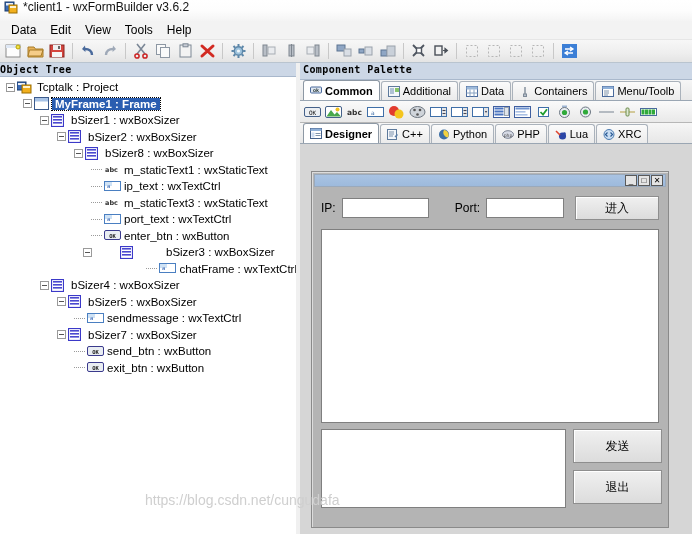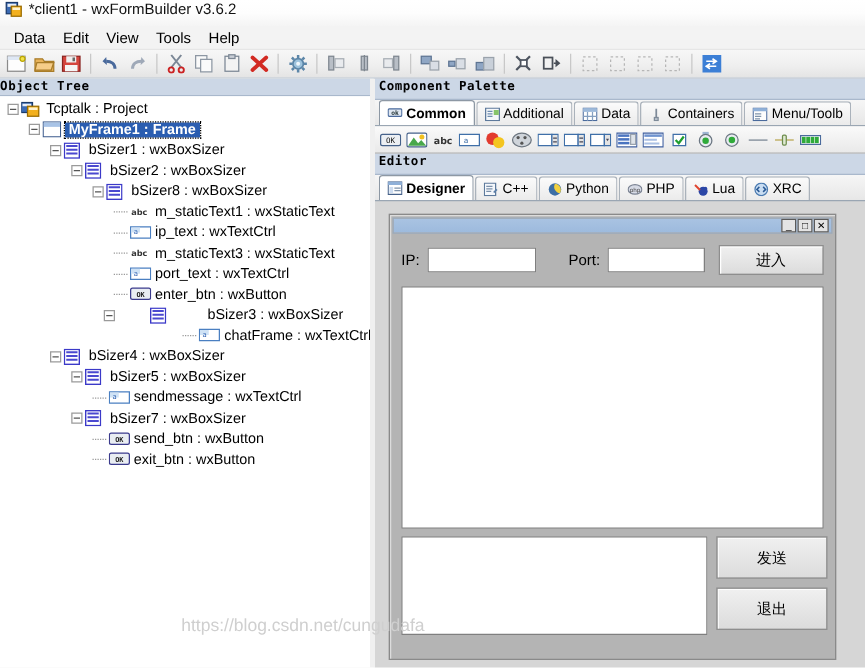--- a/index.html
+++ b/index.html
@@ -674,21 +674,20 @@
         <svg width="17" height="14">
             <rect x="0.5" y="3.5" width="16" height="7" fill="#fff" stroke="#4a6a9c"></rect>
             <rect x="1.5" y="4.5" width="3" height="5" fill="#2faa3a"></rect>
             <rect x="5" y="4.5" width="3" height="5" fill="#2faa3a"></rect>
             <rect x="8.5" y="4.5" width="3" height="5" fill="#2faa3a"></rect>
             <rect x="12" y="4.5" width="3" height="5" fill="#2faa3a"></rect>
           </svg>
       </span>
     </div>
 
-    <div class="rp-caption">Editor</div>
 
     <div class="tabstrip">
       <div class="tab active">
         <span class="tab-ico">
           <svg width="12" height="11">
               <rect x="0.5" y="0.5" width="11" height="10" fill="#fff" stroke="#45618a"></rect>
               <rect x="0.5" y="0.5" width="11" height="2.5" fill="#8fb0d8"></rect>
               <rect x="1.5" y="4.5" width="3" height="5" fill="#cddcf0"></rect>
               <path d="M5.5 5.5h5M5.5 7.5h5" stroke="#7f93ab"></path>
             </svg>

